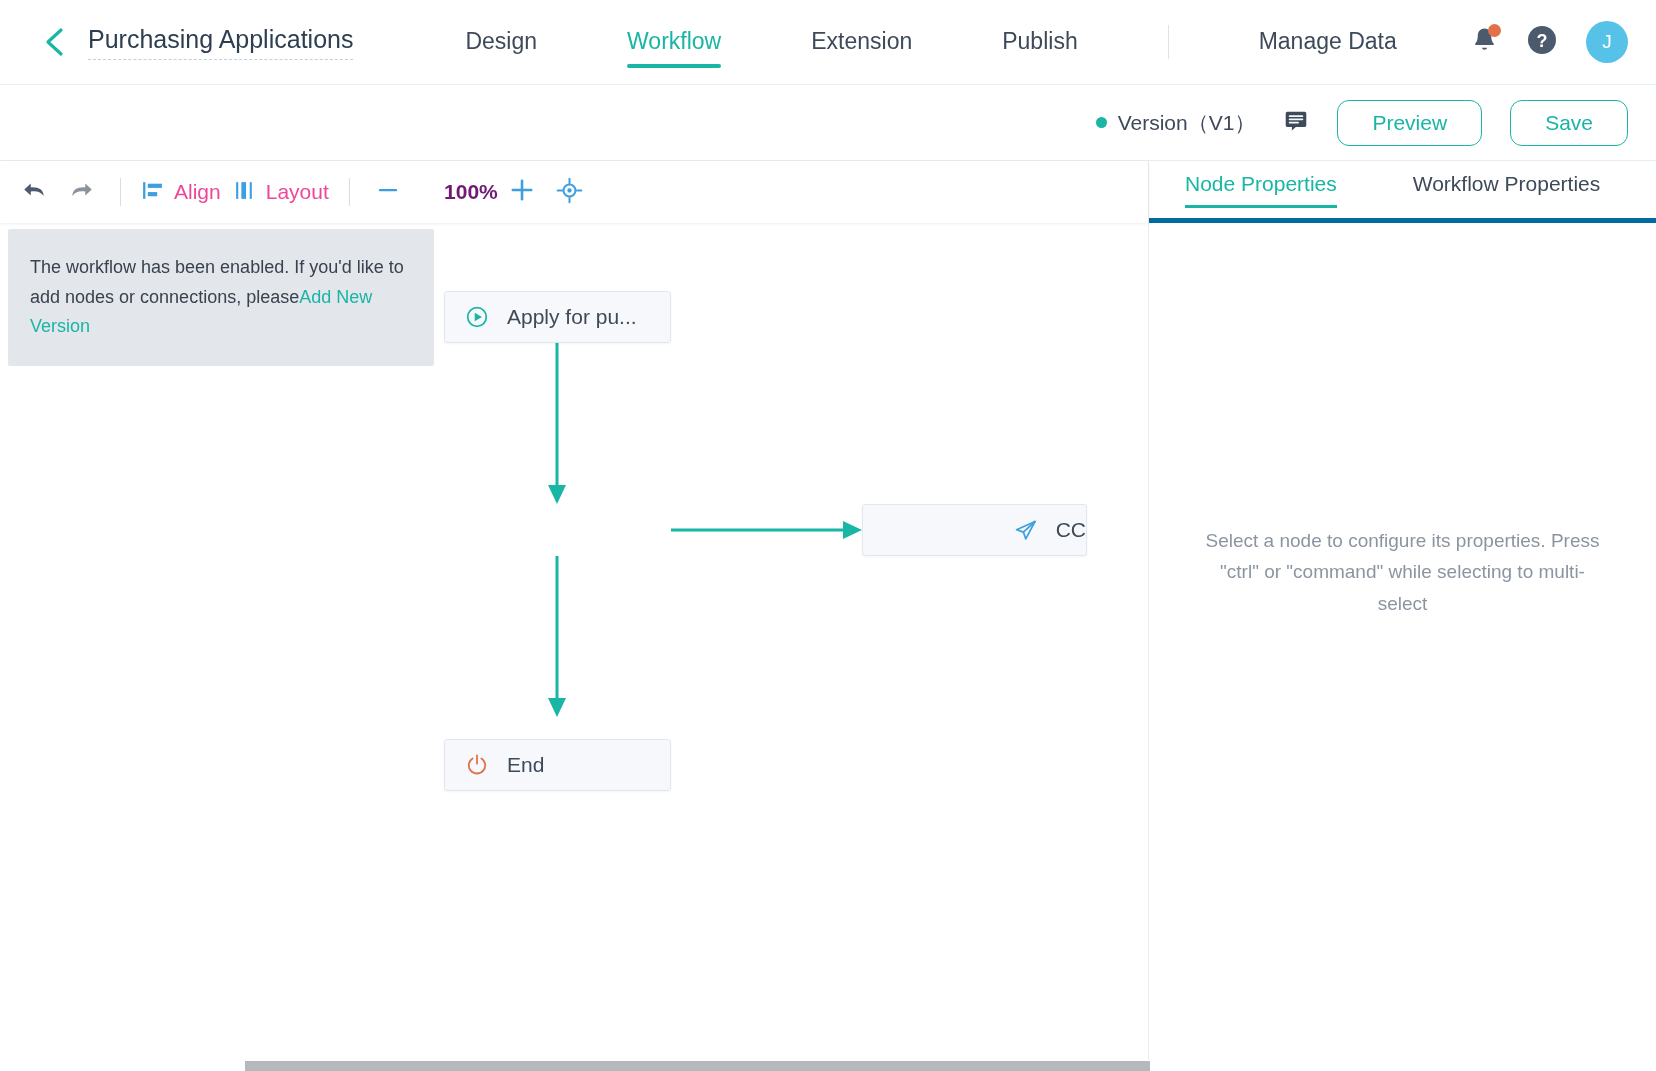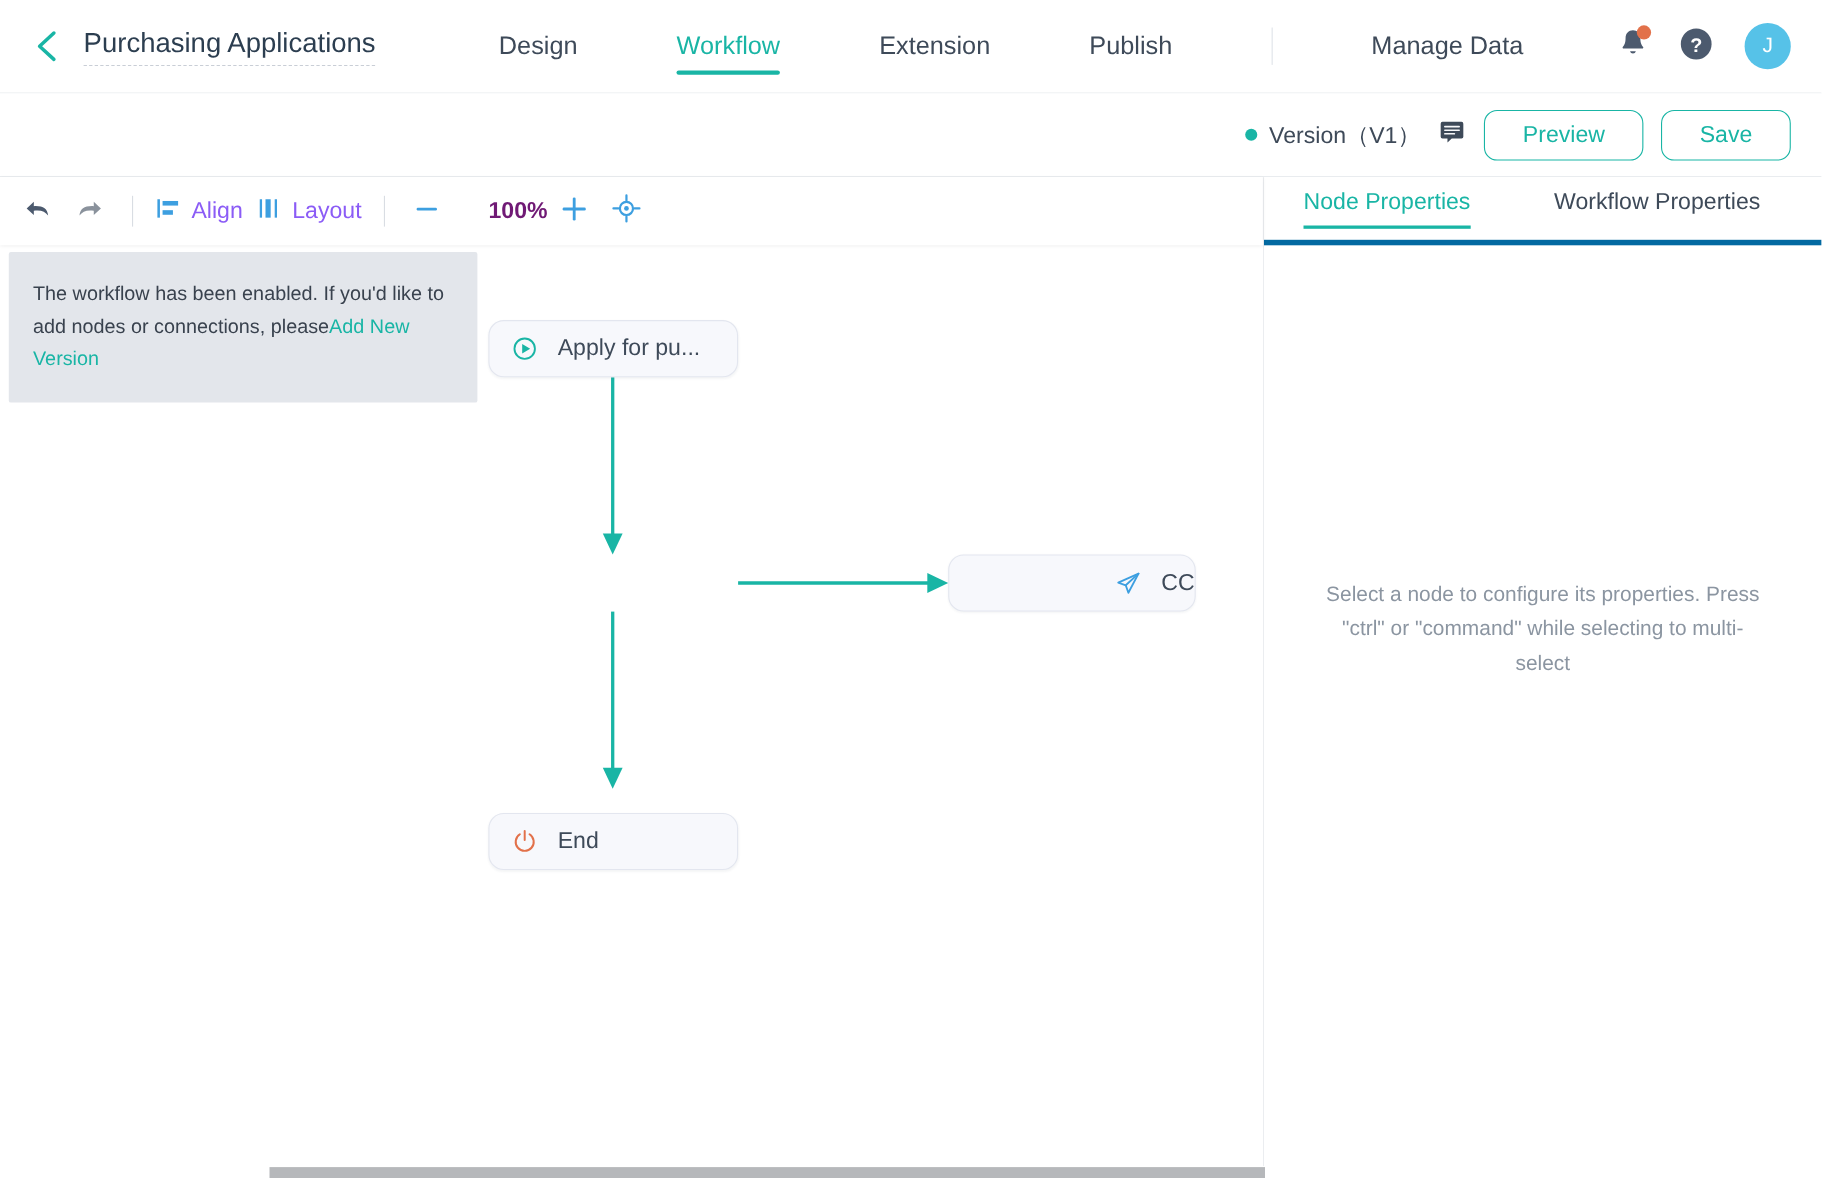--- a/index.html
+++ b/index.html
@@ -15,21 +15,21 @@
   .app { position: relative; width: 1656px; height: 1071px; display: flex; flex-direction: column; }
 
   
   .topbar {
     height: 85px;
     display: flex;
     align-items: center;
     border-bottom: 1px solid #eceef1;
     background: #fff;
     flex: 0 0 85px;
-    padding-left: 22px;
+    padding-left: 34px;
   }
   .back-btn {
     width: 40px; height: 40px;
     display: flex; align-items: center; justify-content: center;
     cursor: pointer;
   }
   .back-btn svg { display: block; }
   .app-title {
     font-size: 25px;
     color: #2c3e50;
@@ -102,21 +102,21 @@
   
   .versionbar {
     height: 76px;
     flex: 0 0 76px;
     display: flex;
     align-items: center;
     justify-content: flex-end;
     background: #fff;
     border-bottom: 1px solid #e9ecef;
     padding-right: 28px;
-    gap: 16px;
+    gap: 28px;
   }
   .version-label {
     display: flex; align-items: center; gap: 11px;
     font-size: 21px; color: #3e4a59;
   }
   .version-dot { width: 11px; height: 11px; border-radius: 50%; background: #19b5a5; }
   .btn-outline {
     border: 1px solid #19b5a5;
     color: #19b5a5;
     background: #fff;
@@ -160,21 +160,21 @@
     display: flex; align-items: center; justify-content: center;
     cursor: pointer;
   }
   .tb-sep { width: 1px; height: 28px; background: #d9dde3; margin: 0 14px; }
   .tb-group {
     display: flex; align-items: center;
     gap: 10px;
     cursor: pointer;
     padding: 0 6px;
   }
-  .tb-group-label { font-size: 21px; color: #8b5cf6; }
+  .tb-group-label { font-size: 21px; color: #ec4899; }
   .tb-zoom { font-size: 21px; color: #701a75; width: 86px; text-align: right; cursor: default; font-weight: bold; }
 
   
   .canvas {
     position: relative;
     flex: 1;
     overflow: hidden;
     background: #fff;
   }
   .alert {
@@ -188,21 +188,21 @@
     padding: 24px 22px;
     border-radius: 2px;
   }
   .alert a { color: #19b5a5; text-decoration: none; cursor: pointer; }
 
   .node {
     position: absolute;
     height: 52px;
     background: #f7f8fc;
     border: 1px solid #e3e6ef;
-    border-radius: 14px;
+    border-radius: 3px;
     display: flex;
     align-items: center;
     padding-left: 20px;
     gap: 18px;
     cursor: pointer;
     box-shadow: 0 1px 2px rgba(40,50,70,0.05);
   }
   .node-label { font-size: 21px; color: #3e4a59; white-space: nowrap; }
   .node-icon { display: flex; align-items: center; justify-content: center; width: 24px; height: 24px; }
 

